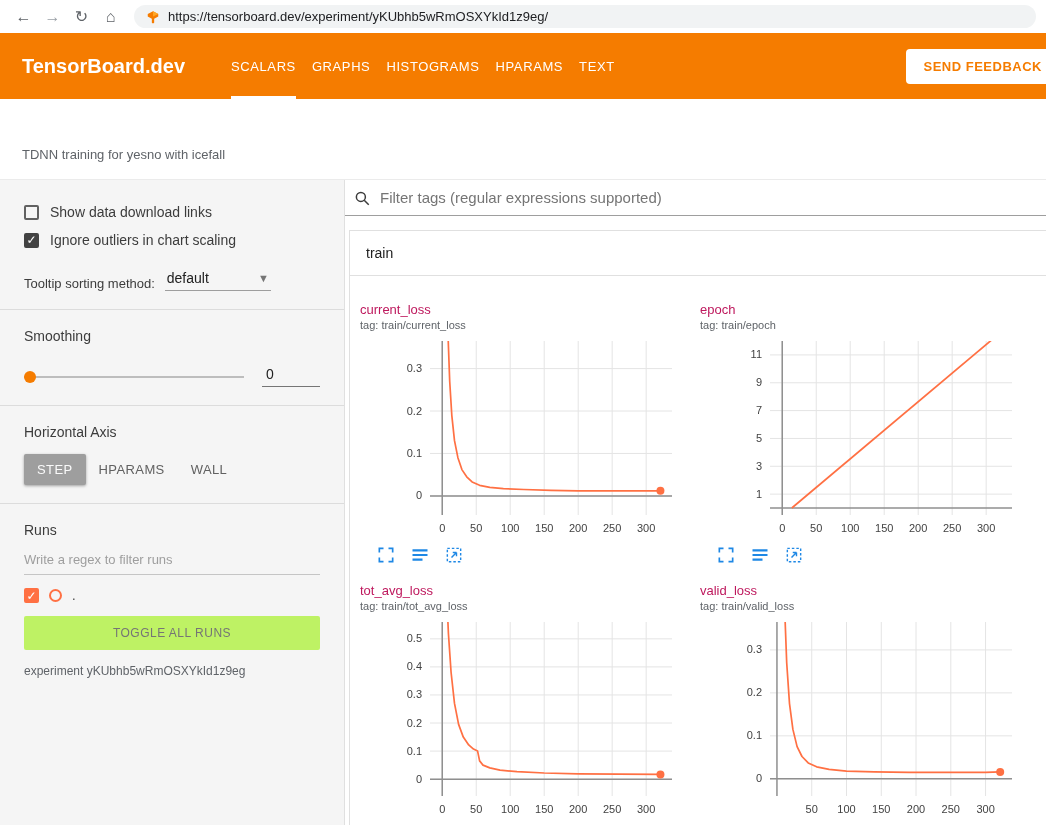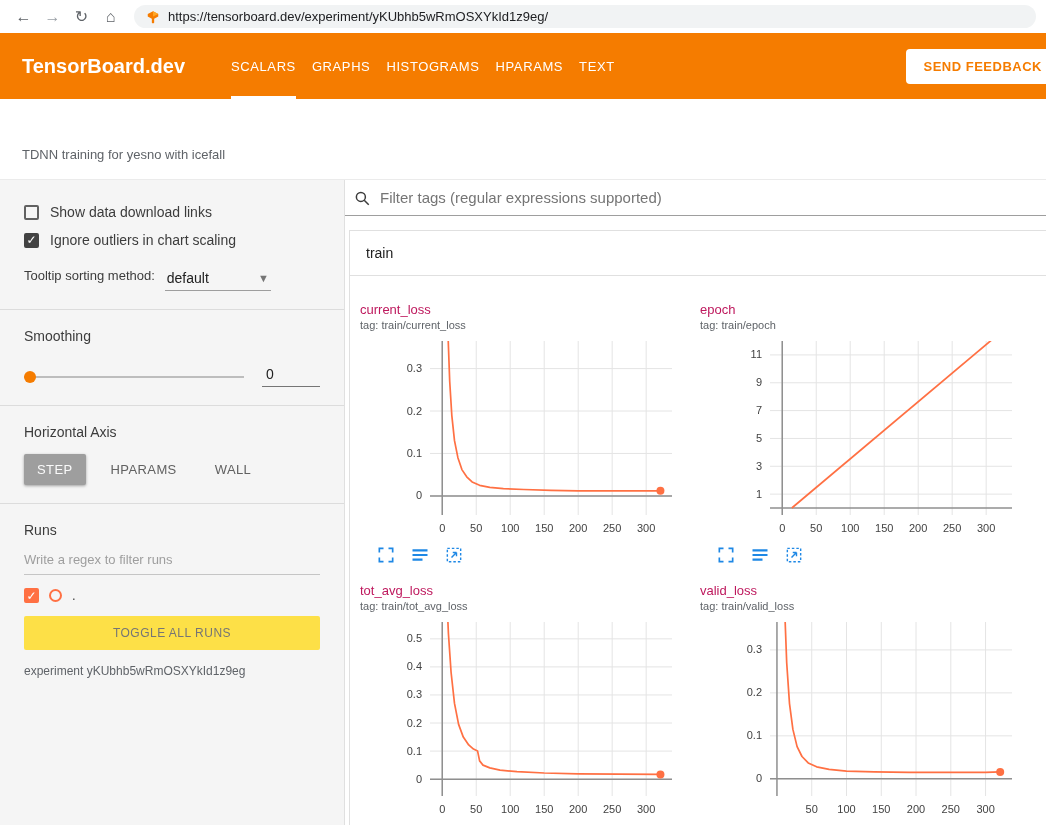--- a/index.html
+++ b/index.html
@@ -34,42 +34,42 @@
   .sidebar { width:345px; min-width:345px; background:#f5f5f5; border-right:1px solid #e0e0e0;
     padding:24px 24px 0; font-size:14px; color:#3c3c3c; }
   .main { flex:1; background:#fff; overflow:hidden; }
 
   
   .cb-row { display:flex; align-items:center; gap:11px; margin-bottom:12px; cursor:pointer; }
   .cb { width:15px; height:15px; min-width:15px; border:2px solid #616161; border-radius:2px; background:transparent;
     display:flex; align-items:center; justify-content:center; font-size:12px; color:#fff; }
   .cb.checked { background:#424242; border-color:#424242; }
   .cb.orange  { background:#ff7043; border-color:#ff7043; }
-  .tooltip-row { display:flex; align-items:flex-start; gap:10px; margin-top:20px; }
+  .tooltip-row { display:flex; align-items:flex-end; gap:10px; margin-top:20px; }
   .dropdown { border-bottom:1px solid #9e9e9e; width:106px; display:flex; justify-content:space-between;
     align-items:center; padding:2px 2px 4px 2px; font-size:14px; color:#212121; cursor:pointer; }
   .dd-arrow { color:#757575; font-size:11px; }
   .divider { height:1px; background:#dcdcdc; margin:18px -24px; }
   .section-label { font-size:14px; color:#3c3c3c; }
   .slider-row { display:flex; align-items:center; gap:18px; margin-top:22px; }
   .slider { flex:1; height:2px; background:#bdbdbd; position:relative; cursor:pointer; }
   .slider-thumb { position:absolute; left:0; top:-5px; width:12px; height:12px; border-radius:50%; background:#f57c00; }
   .smooth-val { width:58px; border-bottom:1px solid #757575; padding:0 0 4px 4px; font-size:14px; color:#212121; }
-  .axis-row { display:flex; align-items:center; gap:12px; margin-top:14px; }
+  .axis-row { display:flex; align-items:center; gap:0; margin-top:14px; }
   .axis-btn { font-size:13px; letter-spacing:0.4px; color:#616161; padding:8px 13px; border:none; background:transparent;
     border-radius:2px; cursor:pointer; font-family:"Liberation Sans", sans-serif; }
   .axis-btn.active { background:#9e9e9e; color:#fafafa; box-shadow:0 1px 3px rgba(0,0,0,0.35); }
   .regex-input { width:100%; border:none; border-bottom:1px solid #c5c5c5; background:transparent;
     font-size:13px; padding:8px 0 7px; margin-top:6px; color:#212121; outline:none;
     font-family:"Liberation Sans", sans-serif; }
   .regex-input::placeholder { color:#9e9e9e; }
   .run-row { display:flex; align-items:center; gap:10px; margin-top:13px; }
   .swatch { width:13px; height:13px; border-radius:50%; border:2px solid #ff7043; }
   .run-name { font-size:13px; color:#424242; }
-  .toggle-btn { margin-top:13px; width:100%; background:#fde047; border:none; color:#757575; font-size:12px;
+  .toggle-btn { margin-top:13px; width:100%; background:#bef264; border:none; color:#757575; font-size:12px;
     letter-spacing:0.5px; padding:10px 0; border-radius:2px; cursor:pointer; font-family:"Liberation Sans", sans-serif; }
   .exp-label { margin-top:14px; font-size:12px; color:#5f6368; }
 
   
   .filter-row { display:flex; align-items:center; gap:9px; padding:0 8px 0 8px; height:36px;
     border-bottom:1px solid #9e9e9e; }
   .filter-input { flex:1; border:none; outline:none; font-size:15px; color:#212121; background:transparent;
     font-family:"Liberation Sans", sans-serif; }
   .filter-input::placeholder { color:#757575; }
   .card { margin:14px 0 0 4px; border:1px solid #e0e0e0; border-right:none; min-height:600px; }

